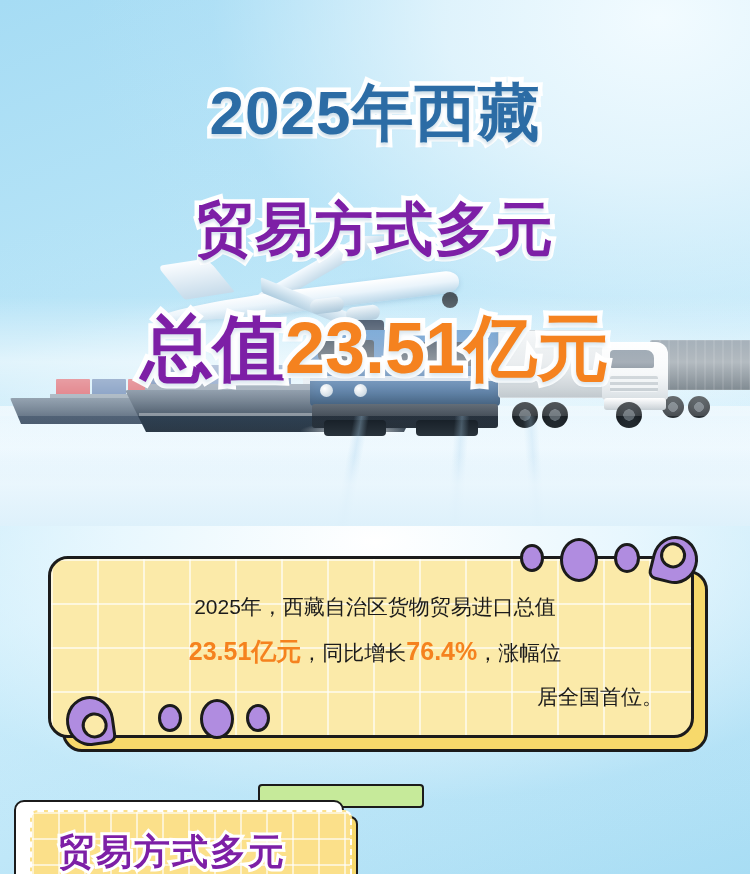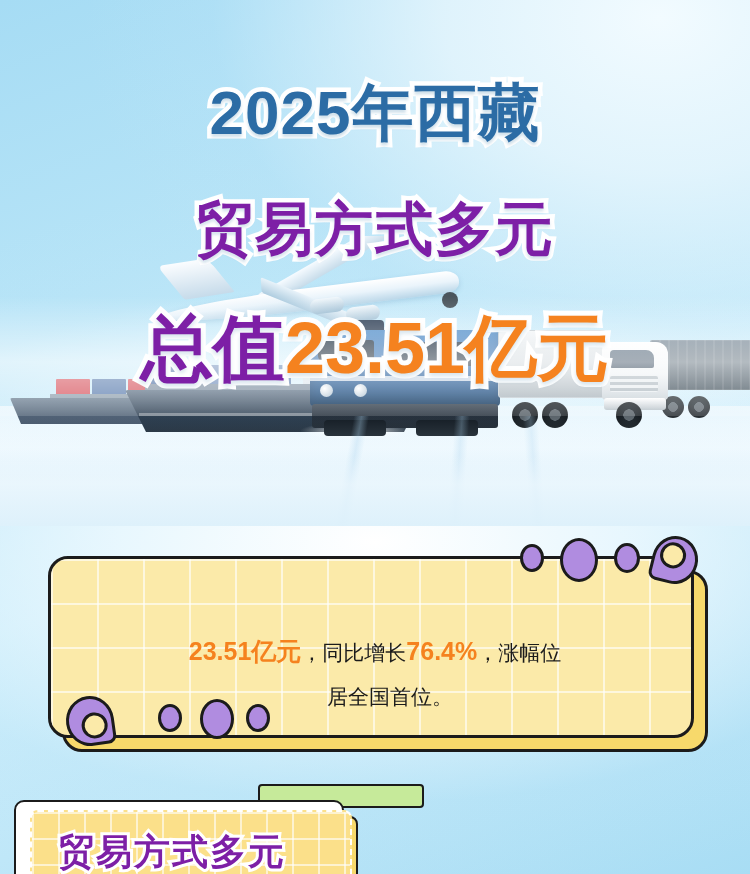--- a/index.html
+++ b/index.html
@@ -297,21 +297,21 @@
       repeating-linear-gradient(180deg, rgba(255,255,255,0.62) 0 2px, rgba(255,255,255,0) 2px 44px);
   }
   .card-text {
     position:absolute; left:36px; top:26px; width:576px;
     font-size:21px; line-height:44px; color:#1b1b1b;
     text-align:center;
   }
   .card-text .hi {
     color:#f5821f; font-weight:bold; font-size:25px;
   }
-  .card-text .l3 { display:block; text-align:center; padding-left:30px; }
+  .card-text .l3 { display:block; text-align:right; padding-left:30px; }
 
   
   .blob { position:absolute; background:#b08ce0; border:3px solid #1b1b1b; border-radius:50%; }
   .b-t1 { left:472px; top:-12px; width:24px; height:28px; }
   .b-t2 { left:512px; top:-18px; width:38px; height:44px; }
   .b-t3 { left:566px; top:-13px; width:26px; height:30px; }
   .quote-t {
     position:absolute; left:604px; top:-20px; width:46px; height:48px;
     background:#b08ce0; border:3px solid #1b1b1b;
     border-radius:50% 50% 50% 8px;
@@ -451,21 +451,21 @@
   <div class="headline">
     <div class="hl-line hl1">2025年西藏</div>
     <div class="hl-line hl2">贸易方式多元</div>
     <div class="hl-line hl3"><span class="p">总值</span><span class="o">23.51亿元</span></div>
   </div>
 
   <div class="card-wrap">
     <div class="card-shadow"></div>
     <div class="card-main">
       <div class="card-grid"></div>
-      <div class="card-text"><br><span class="hi">23.51亿元</span><span>，同比增长</span><span class="hi">76.4%</span><span>，涨幅位</span><span class="l3">居全国首位。</span></div>
+      <div class="card-text"><span>2025年，西藏自治区货物贸易进口总值</span><br><span class="hi">23.51亿元</span><span>，同比增长</span><span class="hi">76.4%</span><span>，涨幅位</span><span class="l3">居全国首位。</span></div>
     </div>
     <div class="blob b-t1"></div>
     <div class="blob b-t2"></div>
     <div class="blob b-t3"></div>
     <div class="quote-t"></div>
     <div class="quote-b"></div>
     <div class="blob b-b1"></div>
     <div class="blob b-b2"></div>
     <div class="blob b-b3"></div>
   </div>

